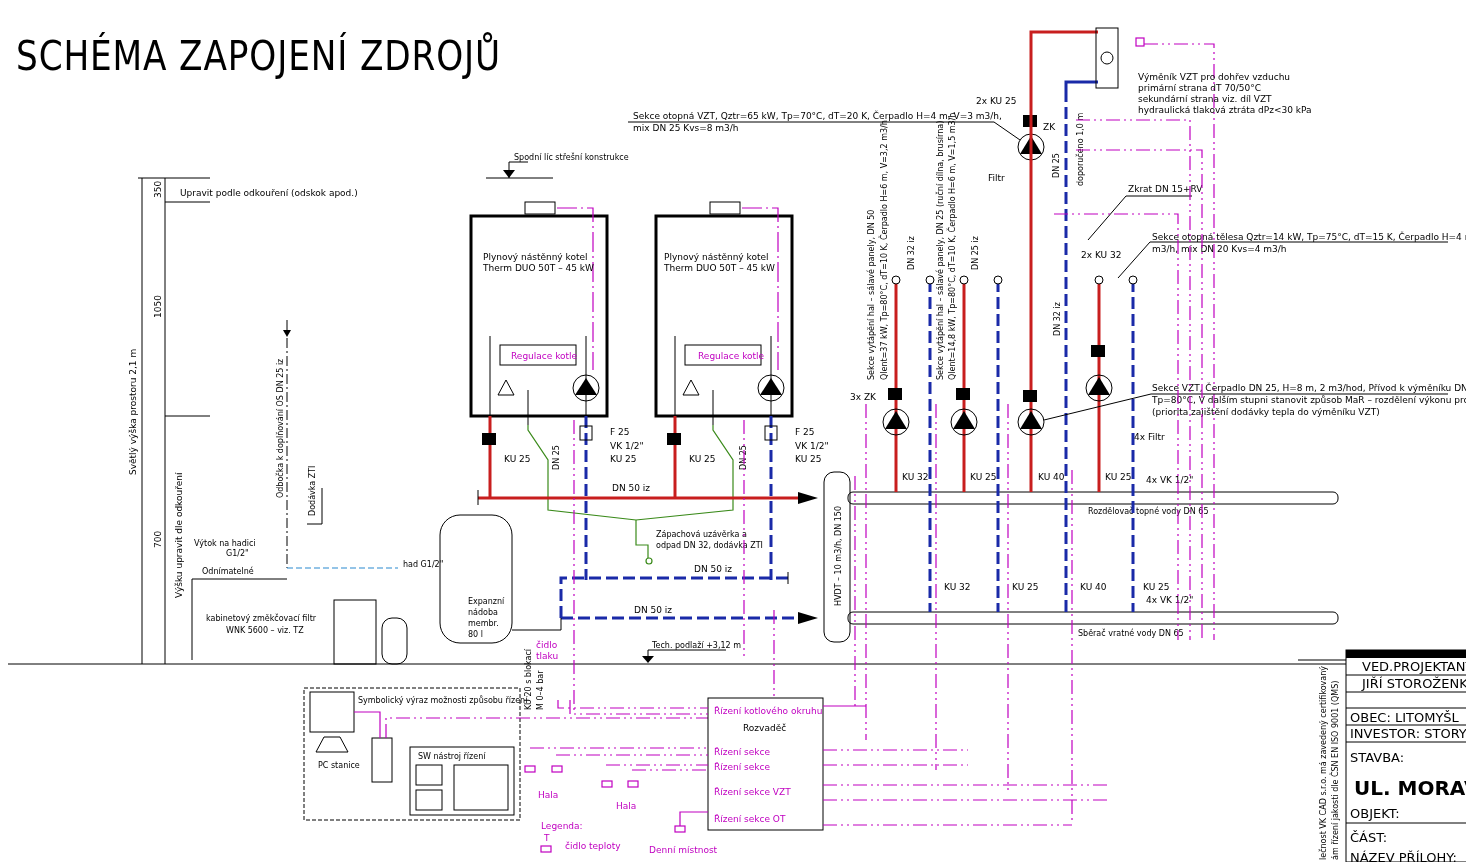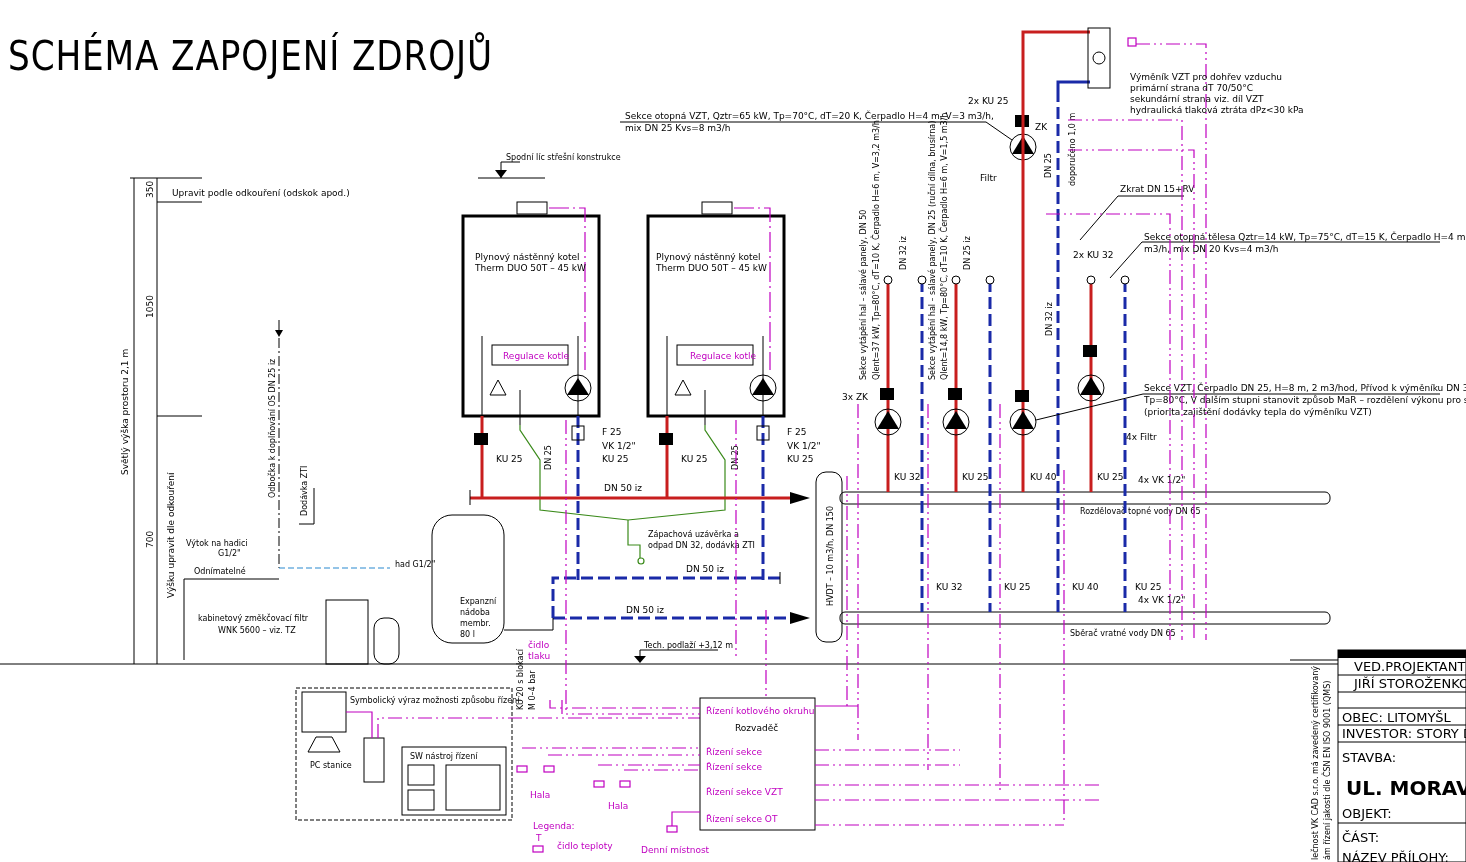--- a/index.html
+++ b/index.html
@@ -1,17 +1,17 @@
 <!DOCTYPE html>
 <html><head>
 <meta charset="utf-8">
 <style>
   html,body{margin:0;padding:0;background:#fff;}
   body{width:1466px;height:862px;overflow:hidden;position:relative;font-family:"DejaVu Sans Condensed","DejaVu Sans",sans-serif;}
-  #stage{position:absolute;left:0;top:0;width:1305px;height:862px;}
+  #stage{position:absolute;left:8px;top:0;width:1305px;height:862px;}
   svg text{font-family:"DejaVu Sans",sans-serif;}
   .t{font-size:9px;fill:#000;}
   .ts{font-size:8px;fill:#000;}
   .tm{font-size:9px;fill:#c000c0;}
   .title{font-size:40px;fill:#000;font-family:"DejaVu Sans",sans-serif;letter-spacing:1px;transform-box:fill-box;}
   .blk{stroke:#000;fill:none;stroke-width:1;}
   .blk2{stroke:#000;fill:none;stroke-width:3;}
   .red{stroke:#c81e1e;fill:none;stroke-width:3;}
   .blue{stroke:#1a2aa8;fill:none;stroke-width:3;stroke-dasharray:12 5;}
   .blues{stroke:#1a2aa8;fill:none;stroke-width:3;}

